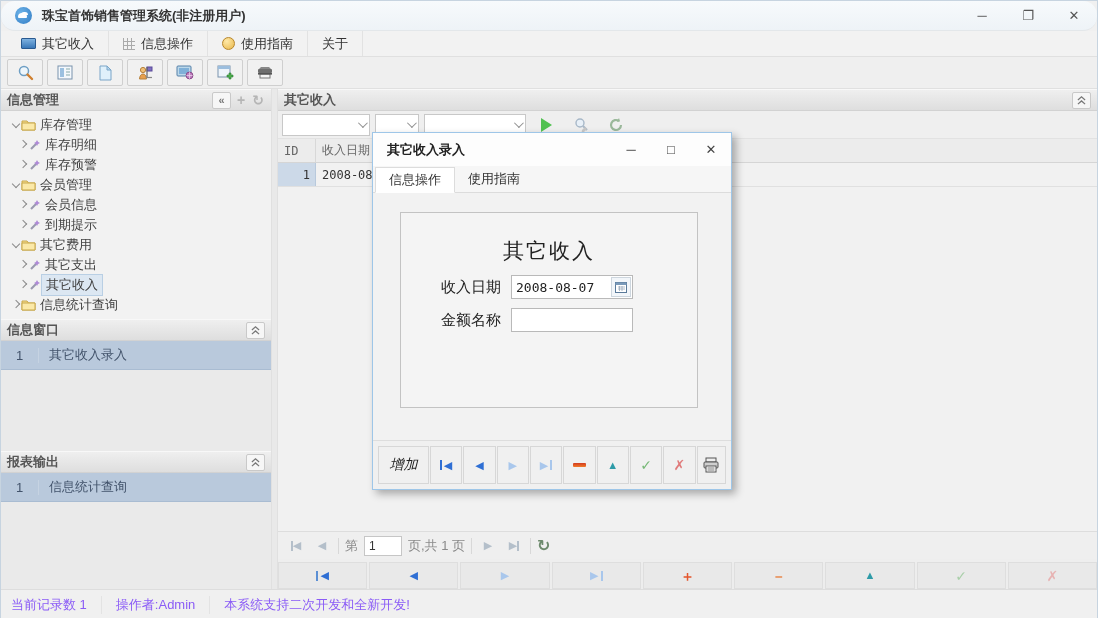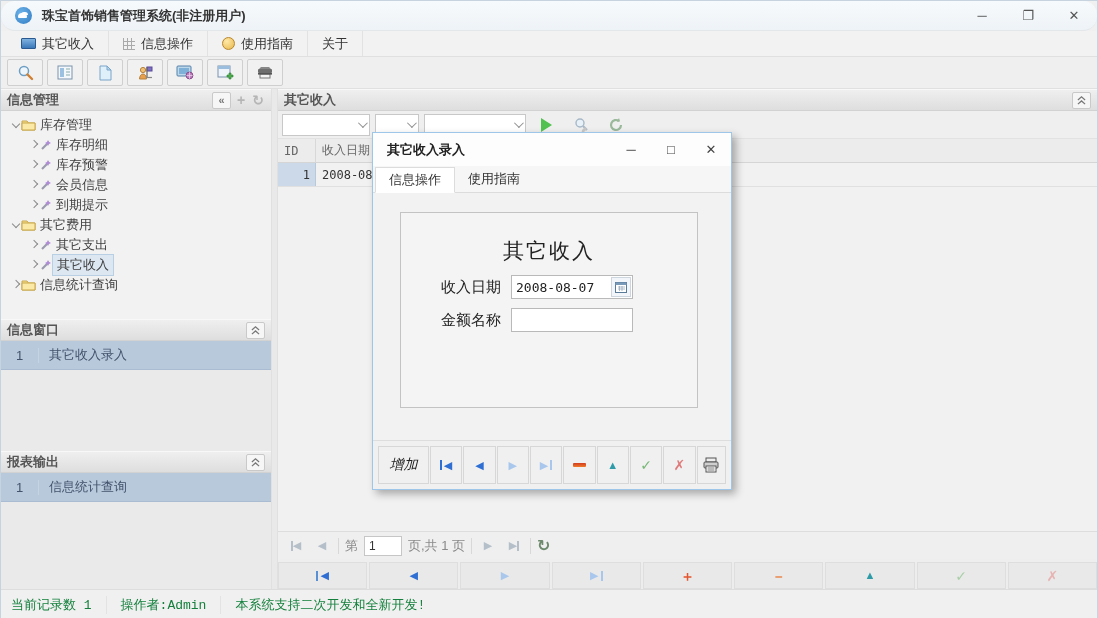--- a/index.html
+++ b/index.html
@@ -35,21 +35,21 @@
   .main { flex:1; display:flex; flex-direction:column; background:#eeeeee; }
 
   .panel-header { height:22px; background:linear-gradient(#efefef,#dedede); border-top:1px solid #f8f8f8; border-bottom:1px solid #d2d2d2; display:flex; align-items:center; padding:0 6px; font-weight:bold; color:#555; font-size:13px; }
   .ph-btns { margin-left:auto; display:flex; align-items:center; gap:3px; }
   .sq-btn { width:19px; height:17px; background:#f6f6f6; border:1px solid #c9c9c9; border-radius:2px; display:flex; align-items:center; justify-content:center; color:#777; font-size:11px; line-height:1; }
   .ghost-ic { color:#b5b5b5; font-size:14px; font-weight:bold; line-height:1; width:14px; text-align:center; }
 
   
   .tree { height:208px; padding-top:4px; background:#f2f2f2; overflow:hidden; }
   .tree-row { height:20px; display:flex; align-items:center; padding-left:10px; color:#404040; }
-  .tree-row.lvl1 { padding-left:28px; }
+  .tree-row.lvl1 { padding-left:17px; }
   .chev { width:10px; height:10px; flex:0 0 10px; position:relative; }
   .chev.right::before { content:""; position:absolute; left:2px; top:1px; width:5px; height:5px; border-right:1.6px solid #8a8a8a; border-top:1.6px solid #8a8a8a; transform:rotate(45deg); }
   .chev.down::before { content:""; position:absolute; left:2px; top:1px; width:5px; height:5px; border-right:1.6px solid #8a8a8a; border-bottom:1.6px solid #8a8a8a; transform:rotate(45deg); }
   .tree-label { padding:1px 4px; }
   .tree-row.selected .tree-label { background:#dce7f2; border:1px solid #b9cfe4; }
 
   
   .side-list { background:#eaeaea; overflow:hidden; }
   .side-list.windows { height:110px; }
   .side-list.reports { flex:1; }
@@ -79,21 +79,21 @@
   .pg-sep { width:1px; height:16px; background:#d8d8d8; }
   .pg-input { width:38px; height:20px; border:1px solid #c6c6c6; background:#fff; padding:0 4px; font-size:12px; color:#333; font-family:inherit; }
   .refresh-ic { font-size:16px; color:#6d8a6d; font-weight:bold; }
 
   .navbar { height:27px; margin:3px 0 0 0; display:flex; gap:2px; background:#ededed; }
   .nav-btn { flex:1; background:#e9e9e9; border:1px solid #dedede; display:flex; align-items:center; justify-content:center; gap:2px; }
   .tri { font-size:11px; line-height:1; }
   .bar-v { width:2px; height:10px; }
 
   
-  .statusbar { height:30px; background:#f0f0f0; border-top:1px solid #ddd; display:flex; align-items:center; color:#15803d; font-size:13px;font-family:Liberation Mono, monospace; }
+  .statusbar { height:30px; background:#f0f0f0; border-top:1px solid #ddd; display:flex; align-items:center; color:#8b5cf6; font-size:13px; }
   .sb-cell { padding:0 14px; height:18px; display:flex; align-items:center; border-right:1px solid #e3e3e3; }
   .sb-cell:first-child { padding-left:10px; }
 
   
   .dialog { position:absolute; left:371px; top:131px; width:360px; height:358px; background:#f2f2f2; border:1px solid #9ec6e8; box-shadow:4px 4px 8px rgba(0,0,0,0.30); z-index:50; display:flex; flex-direction:column; }
   .dlg-titlebar { height:33px; background:#fdfdfd; display:flex; align-items:center; padding-left:14px; }
   .dlg-title { font-weight:bold; font-size:13px; color:#222; }
   .dlg-controls { margin-left:auto; display:flex; height:100%; }
   .dlg-btn { width:40px; display:flex; align-items:center; justify-content:center; color:#444; font-size:13px; }
   .dlg-tabs { height:27px; background:#f6f6f6; display:flex; align-items:flex-end; border-bottom:1px solid #dcdcdc; padding-left:2px; }
@@ -242,20 +242,28 @@
           <span class="tree-label">库存明细</span>
         </div>
         <div class="tree-row lvl1">
           <span class="chev right"></span>
           <svg width="13" height="13" viewBox="0 0 13 13">
               <line x1="3" y1="10" x2="10" y2="3" stroke="#9a9ab0" stroke-width="2.2"></line>
               <path d="M9 1 l1 2 2 1 -2 1 -1 2 -1-2 -2-1 2-1 z" fill="#b08ad8"></path>
             </svg>
           <span class="tree-label">库存预警</span>
         </div>
+        <div class="tree-row">
+          <span class="chev down"></span>
+          <svg width="15" height="12" viewBox="0 0 15 12">
+              <path d="M1 2 h5 l1.5 2 h6.5 v7 h-13 z" fill="#f5dc8e" stroke="#c8a84a"></path>
+              <path d="M1 4 h13 v7 h-13 z" fill="#fbe9a8" stroke="#c8a84a"></path>
+            </svg>
+          <span class="tree-label">会员管理</span>
+        </div>
         <div class="tree-row lvl1">
           <span class="chev right"></span>
           <svg width="13" height="13" viewBox="0 0 13 13">
               <line x1="3" y1="10" x2="10" y2="3" stroke="#9a9ab0" stroke-width="2.2"></line>
               <path d="M9 1 l1 2 2 1 -2 1 -1 2 -1-2 -2-1 2-1 z" fill="#b08ad8"></path>
             </svg>
           <span class="tree-label">会员信息</span>
         </div>
         <div class="tree-row lvl1">
           <span class="chev right"></span>

